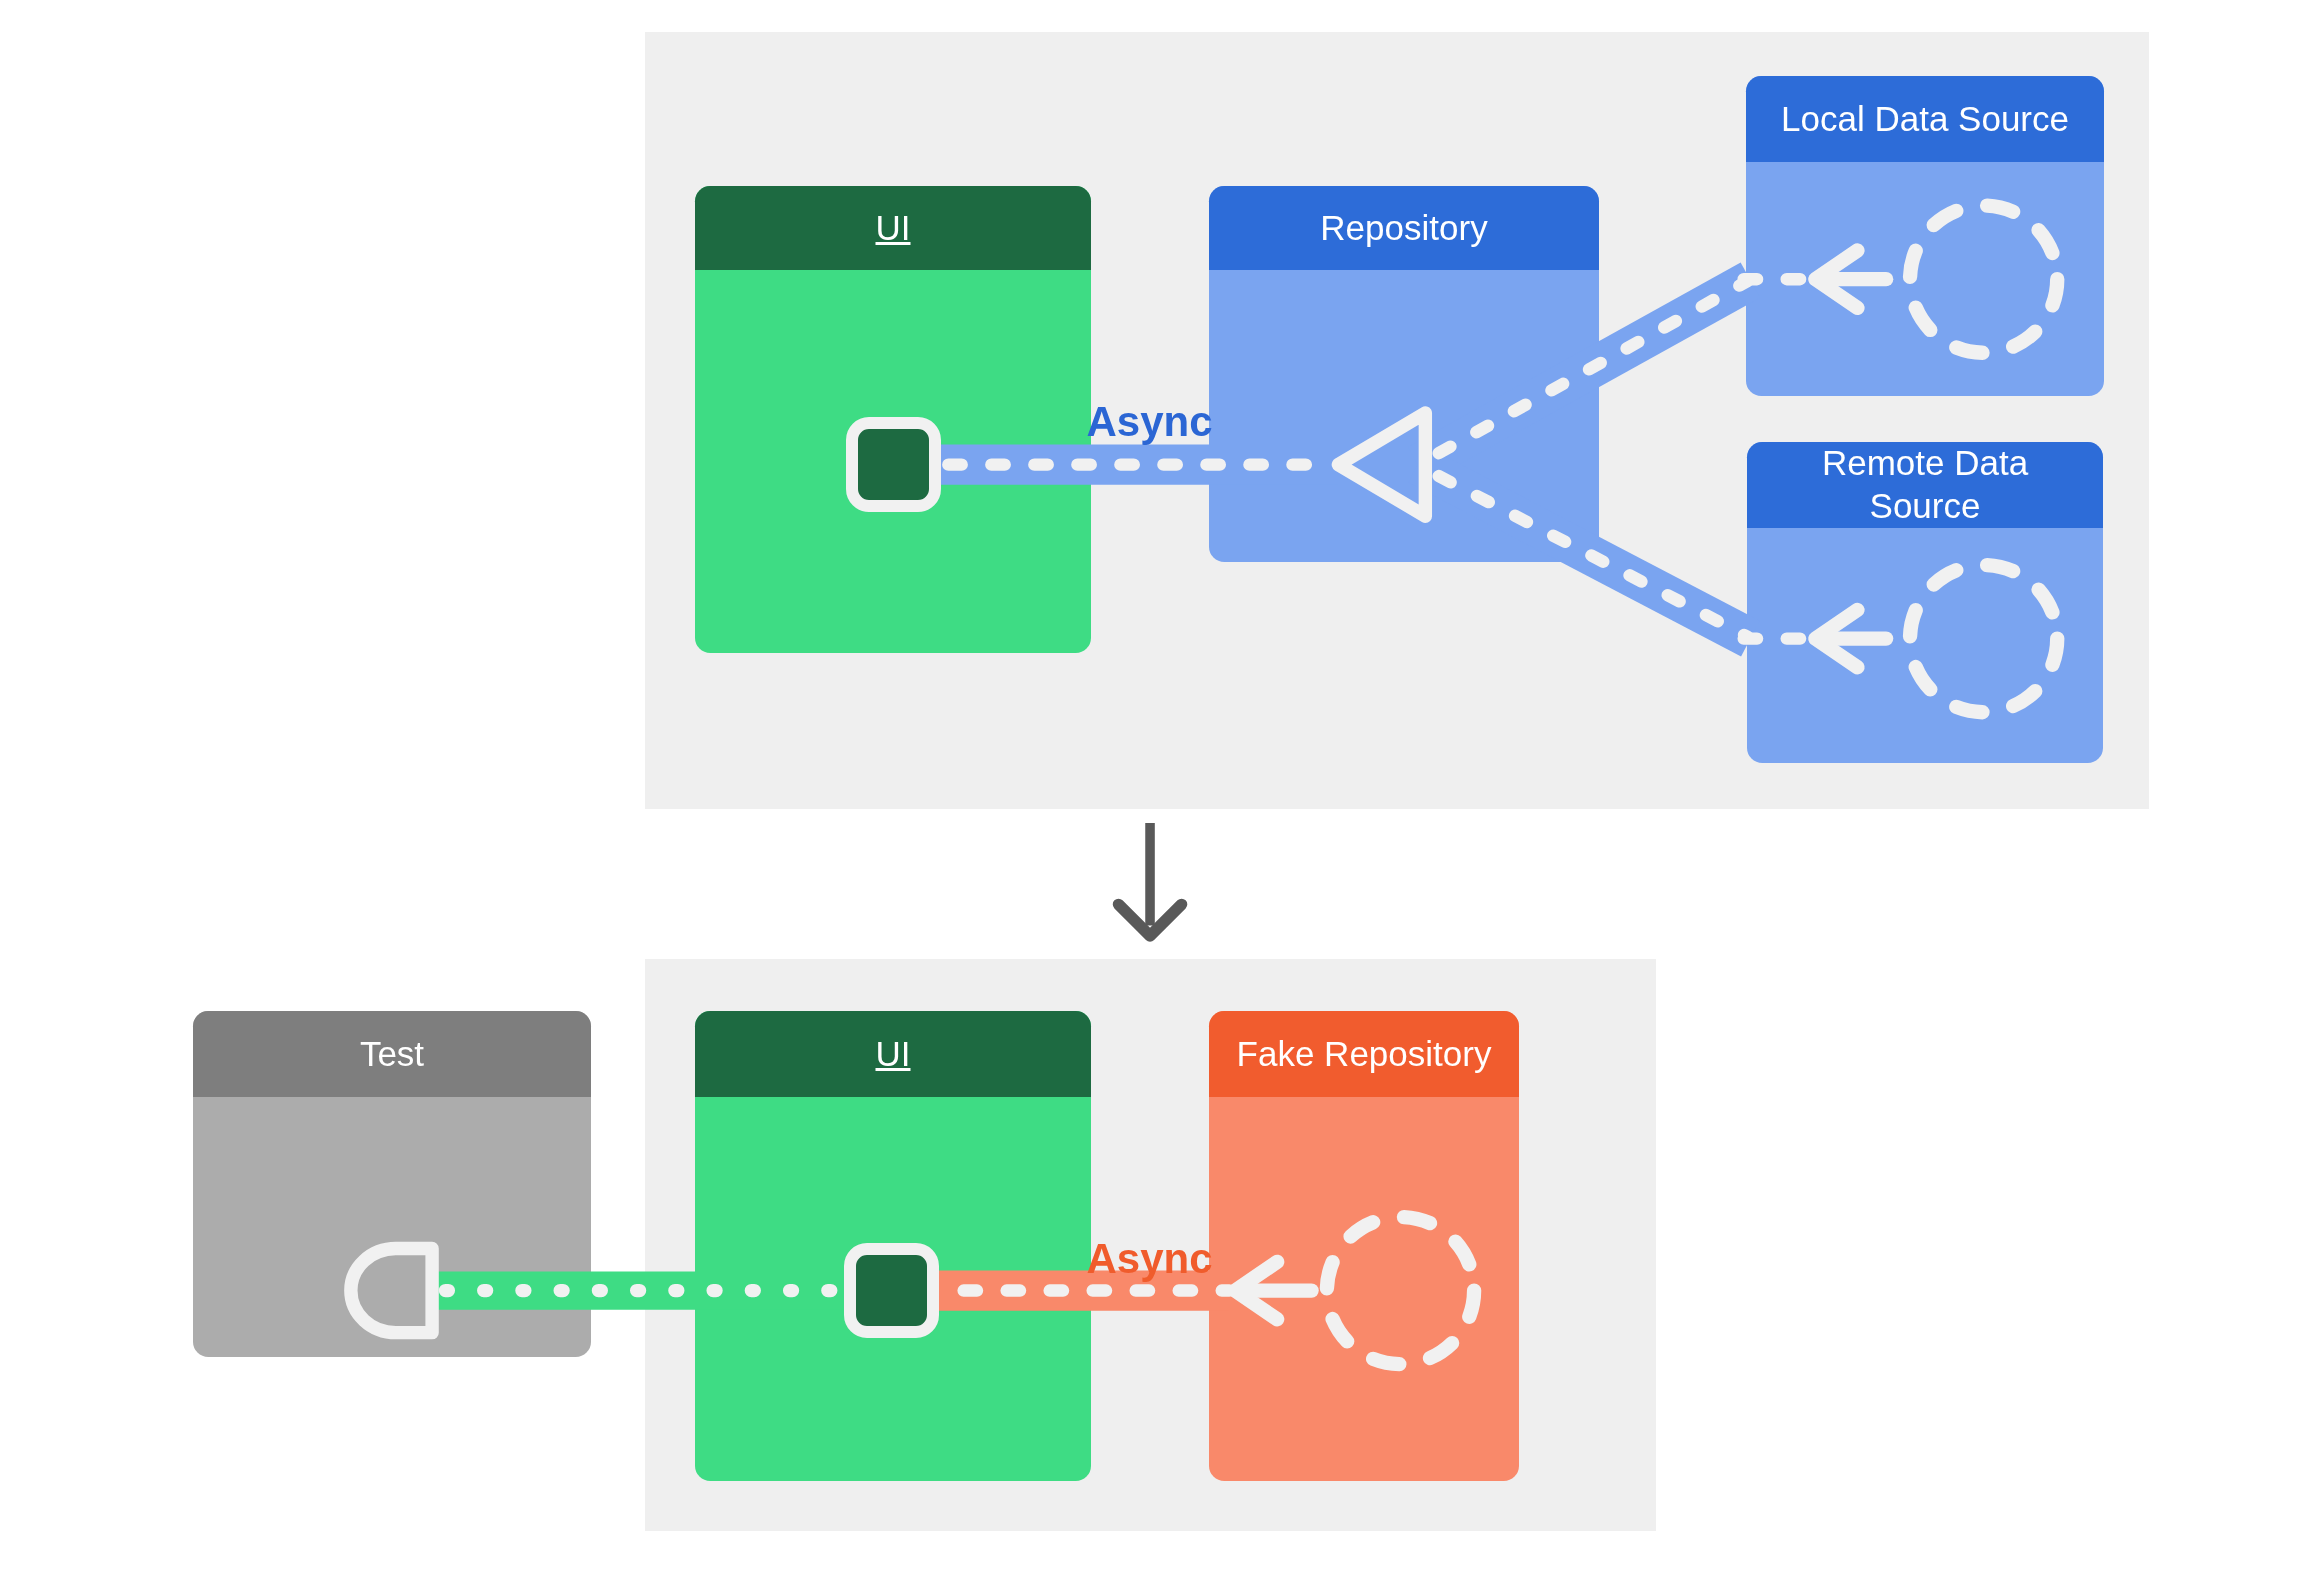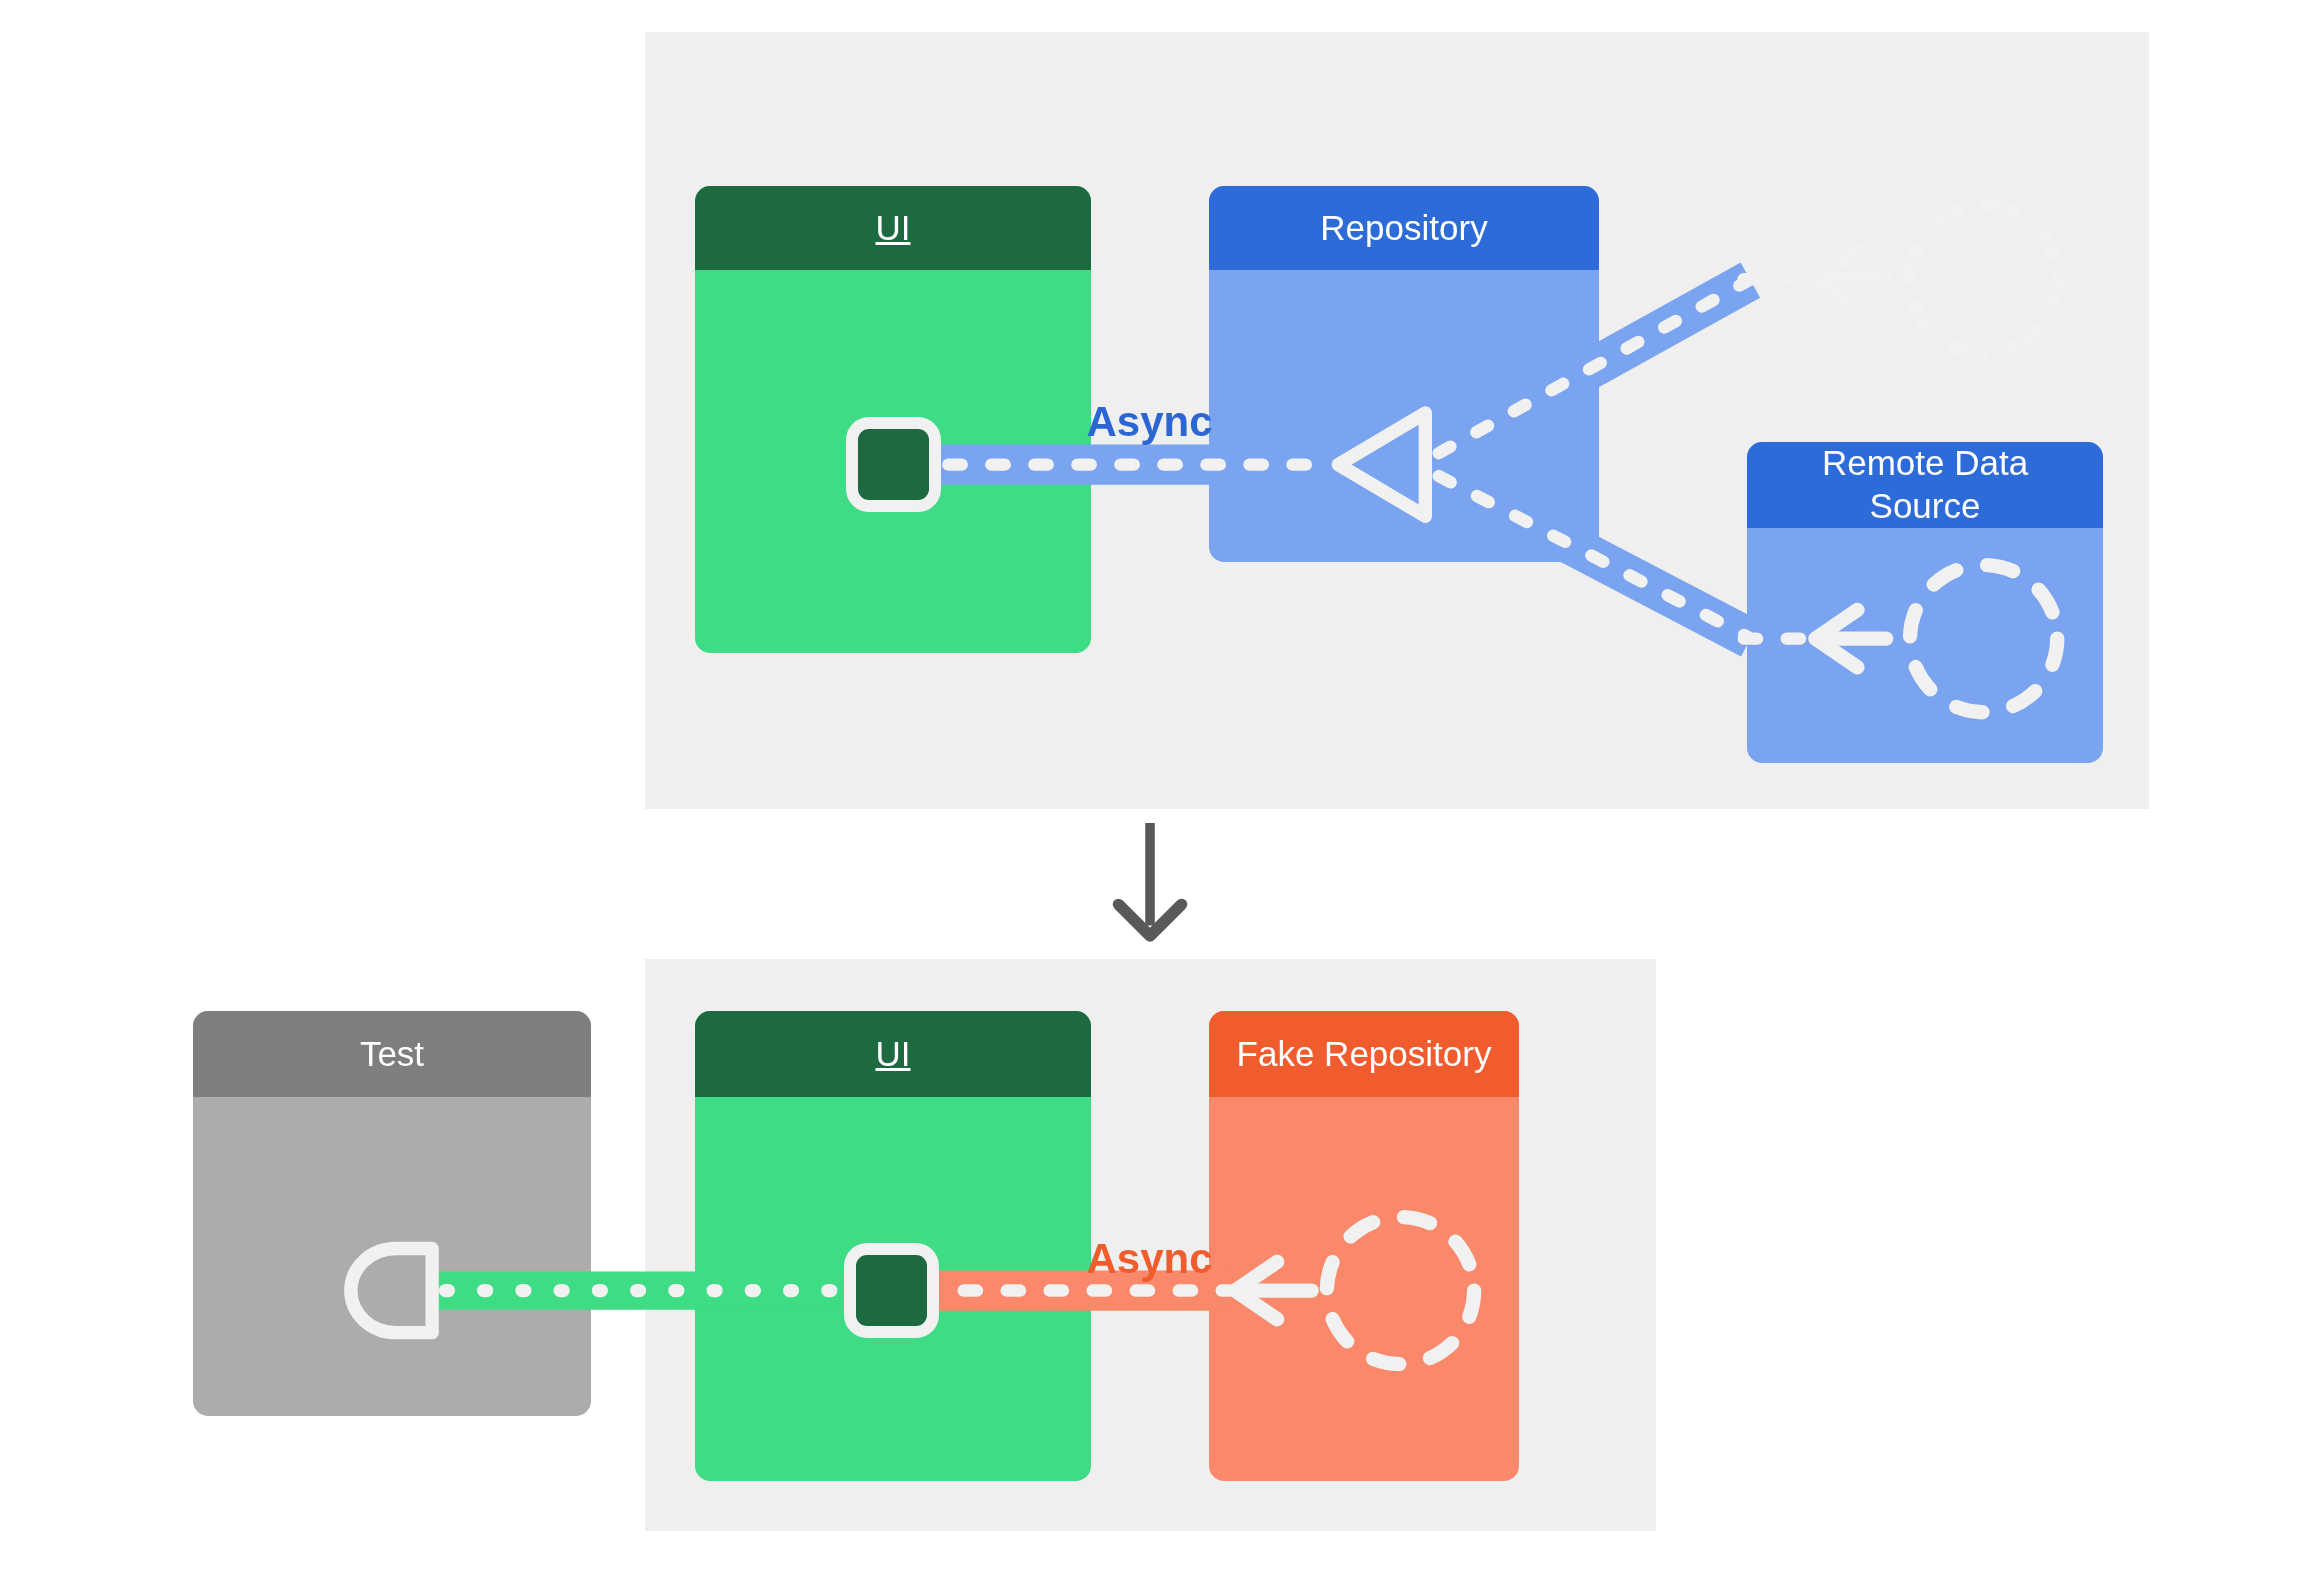--- a/index.html
+++ b/index.html
@@ -17,21 +17,21 @@
     position:absolute;left:0;top:0;width:100%;
     border-radius:15.3px 15.3px 0 0;
     display:flex;align-items:center;justify-content:center;
     color:#ffffff;font-size:35px;line-height:1.22;text-align:center;
     box-sizing:border-box;
   }
   .box.ui-top   {left:695px; top:186px; width:396px;height:467px;background:var(--green-body);}
   .box.repo     {left:1209px;top:186px; width:390px;height:376px;background:var(--blue-body);}
   .box.local-ds {left:1746px;top:76px;  width:358px;height:320px;background:var(--blue-body);}
   .box.remote-ds{left:1747px;top:442px; width:356px;height:321px;background:var(--blue-body);}
-  .box.test     {left:193px; top:1011px;width:398px;height:405px;background:var(--gray-body);}
+  .box.test     {left:193px; top:1011px;width:398px;height:346px;background:var(--gray-body);}
   .box.ui-bottom{left:695px; top:1011px;width:396px;height:470px;background:var(--green-body);}
   .box.fake-repo{left:1209px;top:1011px;width:310px;height:470px;background:var(--orange-body);}
 
   .box.ui-top .box-header, .box.ui-bottom .box-header{background:var(--green-header);text-decoration:underline;}
   .box.repo .box-header, .box.local-ds .box-header, .box.remote-ds .box-header{background:var(--blue-header);}
   .box.test .box-header{background:var(--gray-header);}
   .box.fake-repo .box-header{background:var(--orange-header);}
 
   .box.ui-top .box-header, .box.repo .box-header{height:84px;}
   .box.local-ds .box-header{height:86px;padding:0 7.6px;}
@@ -78,20 +78,25 @@
   <div class="panel bottom"></div>
 
   <div class="box ui-top">
     <div class="box-header">
       <span>UI</span>
     </div>
   </div>
   <div class="box repo">
     <div class="box-header">
       <span>Repository</span>
+    </div>
+  </div>
+  <div class="box local-ds">
+    <div class="box-header">
+      <span>Local Data Source</span>
     </div>
   </div>
   <div class="box remote-ds">
     <div class="box-header">
       <span>Remote Data Source</span>
     </div>
   </div>
 
   <div class="box test">
     <div class="box-header">

